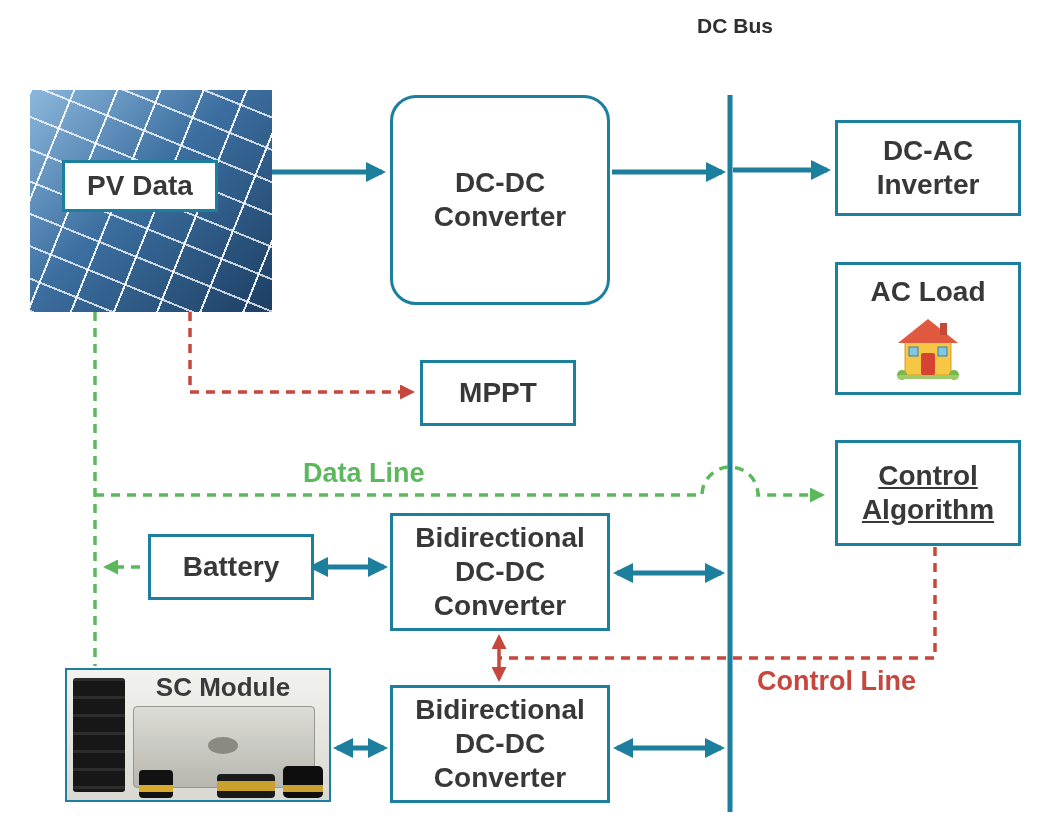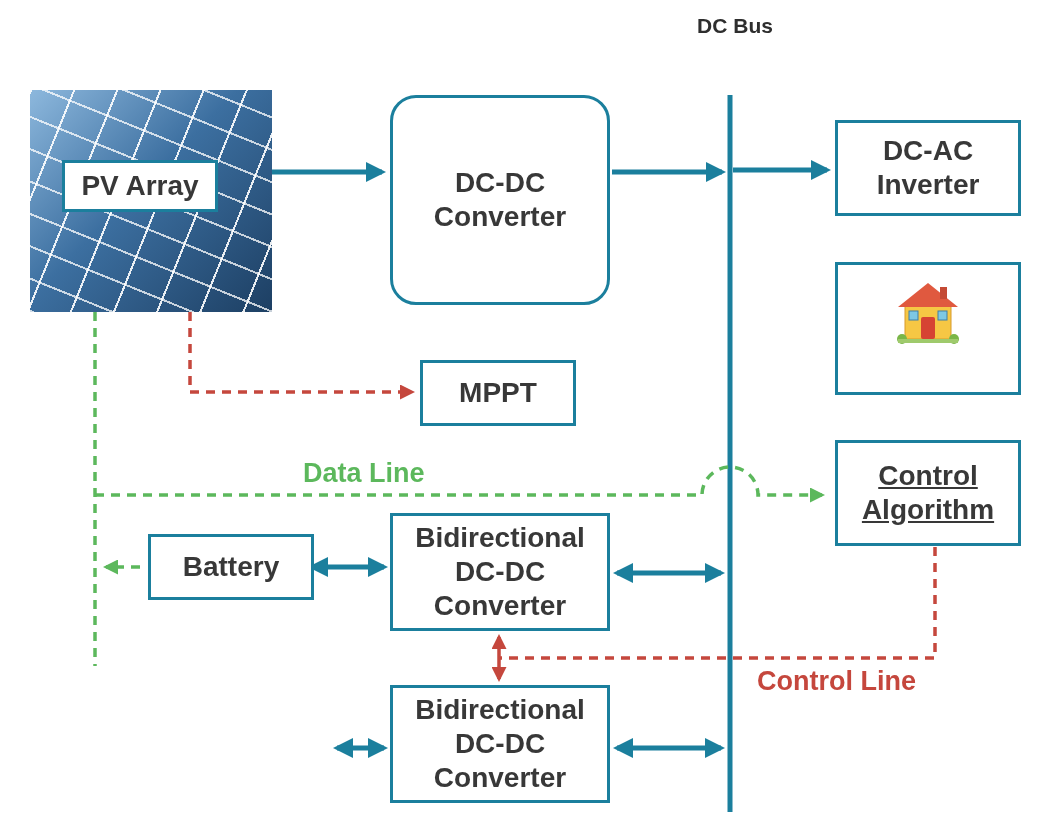--- a/index.html
+++ b/index.html
@@ -124,33 +124,34 @@
 
     <line class="w-green" x1="95" y1="312" x2="95" y2="666"></line>
     <path class="w-green" d="M95 495 L702 495 A28 28 0 0 1 758 495 L822 495" marker-end="url(#mg)"></path>
     <line class="w-green" x1="140" y1="567" x2="106" y2="567" marker-end="url(#mg)"></line>
   </svg>
 
   <div class="bus-label">DC Bus</div>
 
   <div class="pv-photo">
     <div class="box pv-label">
-      <span>PV Array</span>
+      <span>PV Data</span>
     </div>
   </div>
 
   <div class="box node-dcdc">
     <span>DC-DC Converter</span>
   </div>
 
   <div class="box node-dcac">
     <span>DC-AC Inverter</span>
   </div>
 
   <div class="box node-acload">
+    <span>AC Load</span>
     <svg width="76" height="70" viewBox="0 0 76 70">
       <rect x="15" y="30" width="46" height="34" fill="#f6c744" stroke="#d89a2b" stroke-width="1"></rect>
       <polygon points="8,32 38,8 68,32" fill="#e0593f"></polygon>
       <rect x="50" y="12" width="7" height="12" fill="#c44a35"></rect>
       <rect x="31" y="42" width="14" height="22" rx="2" fill="#d64333"></rect>
       <rect x="19" y="36" width="9" height="9" fill="#7ec8e3" stroke="#3f7ea6" stroke-width="1"></rect>
       <rect x="48" y="36" width="9" height="9" fill="#7ec8e3" stroke="#3f7ea6" stroke-width="1"></rect>
       <circle cx="12" cy="64" r="5" fill="#7ab648"></circle>
       <circle cx="64" cy="64" r="5" fill="#7ab648"></circle>
       <rect x="8" y="64" width="60" height="4" fill="#9fca6c"></rect>
@@ -170,17 +171,25 @@
   </div>
 
   <div class="box node-bidir1">
     <span>Bidirectional DC-DC Converter</span>
   </div>
 
   <div class="box node-bidir2">
     <span>Bidirectional DC-DC Converter</span>
   </div>
 
+  <div class="sc-photo">
+    <div class="sc-title">SC Module</div>
+    <div class="sc-stack"></div>
+    <div class="sc-psu"></div>
+    <div class="sc-cap-a"></div>
+    <div class="sc-cap-b"></div>
+    <div class="sc-cap-c"></div>
+  </div>
 
   <div class="legend data-line-label">Data Line</div>
   <div class="legend control-line-label">Control Line</div>
 
 </div>
 
 </body></html>

